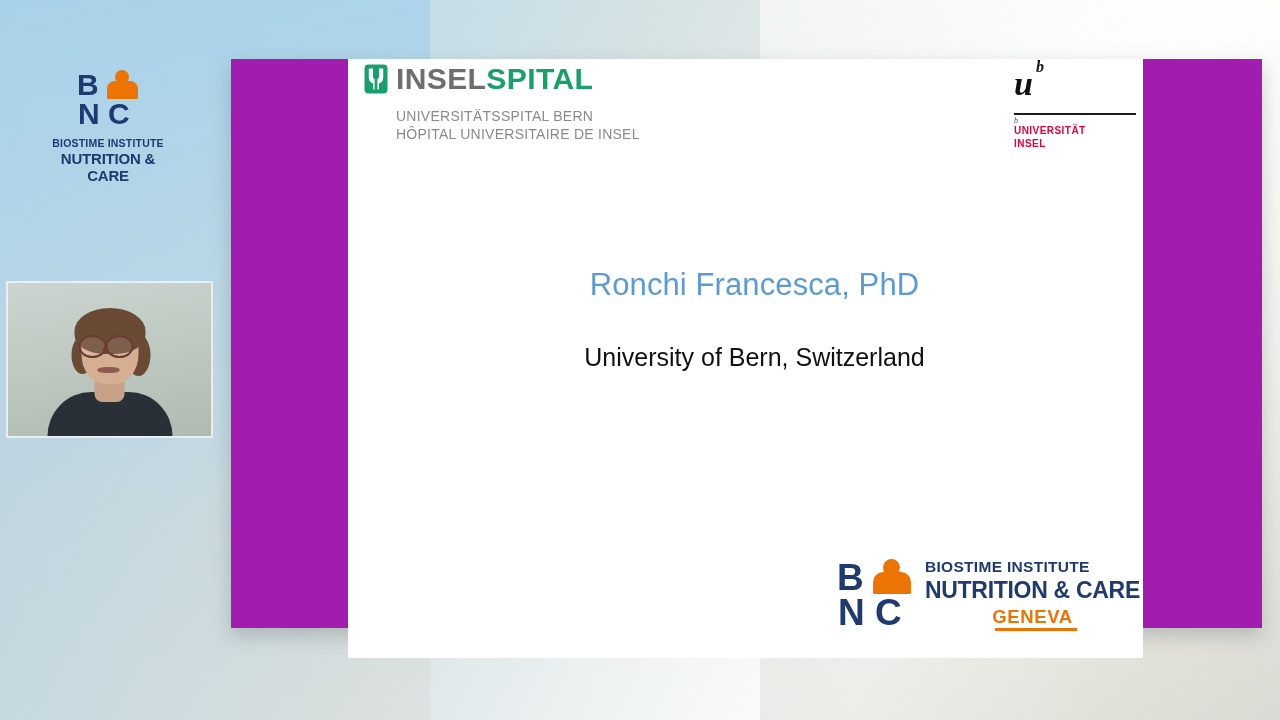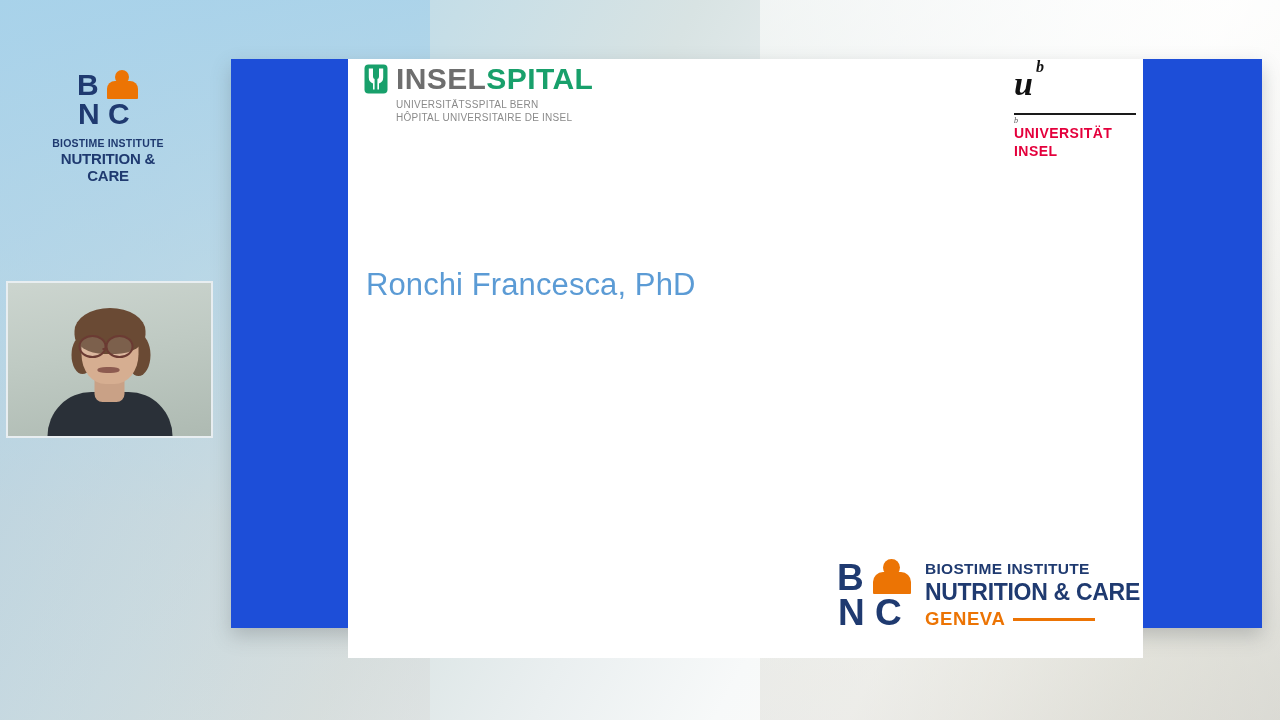--- a/index.html
+++ b/index.html
@@ -213,21 +213,21 @@
     border-radius: 40%;
   }
 
   
   #slide-stage {
     position: absolute;
     left: 231px;
     top: 59px;
     width: 1031px;
     height: 569px;
-    background: #1d4ed8;
+    background: #a21caf;
     box-shadow: 0 8px 18px rgba(90,95,100,0.30);
   }
   #slide-canvas {
     position: absolute;
     left: 117px;
     top: 0;
     width: 795px;
     height: 599px;
     background: #ffffff;
     overflow: hidden;
@@ -252,24 +252,24 @@
   #insel-wordmark {
     margin-left: 8px;
     font-size: 30px;
     font-weight: 600;
     letter-spacing: 0.4px;
     line-height: 1;
   }
   .insel-word-a { color: #6e6e6e; }
   .insel-word-b { color: #18a06b; }
   #insel-sub {
-    margin-top: 4px;
+    margin-top: 13px;
     margin-left: 32px;
     color: #8a8a8a;
-    font-size: 10px;
+    font-size: 14px;
     line-height: 1.32;
     letter-spacing: 0.25px;
   }
 
   
   #unibe-logo {
     position: absolute;
     right: 5px;
     top: 8px;
     width: 124px;
@@ -303,33 +303,33 @@
   #unibe-b {
     font-family: "Liberation Serif", serif;
     font-style: italic;
     font-size: 8px;
     color: #555555;
     line-height: 1.1;
     margin-top: 2px;
   }
   .unibe-name {
     color: #e4003c;
-    font-size: 14px;
+    font-size: 10px;
     font-weight: bold;
     letter-spacing: 0.45px;
     line-height: 1.25;
   }
 
   
   #slide-text-block {
     position: absolute;
     left: 2px;
     right: 0;
     top: 207px;
-    text-align: left;
+    text-align: center;
     margin-left: 16px;
   }
   #speaker-name {
     color: #5b9bd5;
     font-size: 31px;
     line-height: 1.22;
     letter-spacing: 0.1px;
   }
   #speaker-role {
     color: #111111;
@@ -386,20 +386,21 @@
   #slide-binc-line2 {
     font-size: 23px;
     font-weight: bold;
     letter-spacing: -0.3px;
     margin-top: 1px;
   }
   #slide-binc-line3row {
     display: flex;
     align-items: center;
     margin-top: 2px;
+    flex-direction: column;
   }
   #slide-binc-line3 {
     font-size: 18.5px;
     font-weight: bold;
     color: #ec7404;
     letter-spacing: 0.6px;
   }
   #slide-binc-dash {
     margin-left: 8px;
     width: 82px;
@@ -474,20 +475,21 @@
     <div id="unibe-logo">
       <span id="unibe-u">u</span><span id="unibe-sup">b</span>
       <div id="unibe-rule"></div>
       <div id="unibe-b">b</div>
       <div class="unibe-name">UNIVERSITÄT</div>
       <div class="unibe-name">INSEL</div>
     </div>
 
     <div id="slide-text-block">
       <div id="speaker-name">Ronchi Francesca, PhD</div>
+      <div id="speaker-affiliation">University of Bern, Switzerland</div>
     </div>
 
     <div id="slide-binc-logo">
       <div class="binc-mark binc-mark-lg">
         <span class="binc-letter binc-B">B</span>
         <span class="binc-letter binc-N">N</span>
         <span class="binc-letter binc-C">C</span>
         <span class="binc-figure">
           <span class="binc-fig-head"></span>
           <span class="binc-fig-body"></span>

